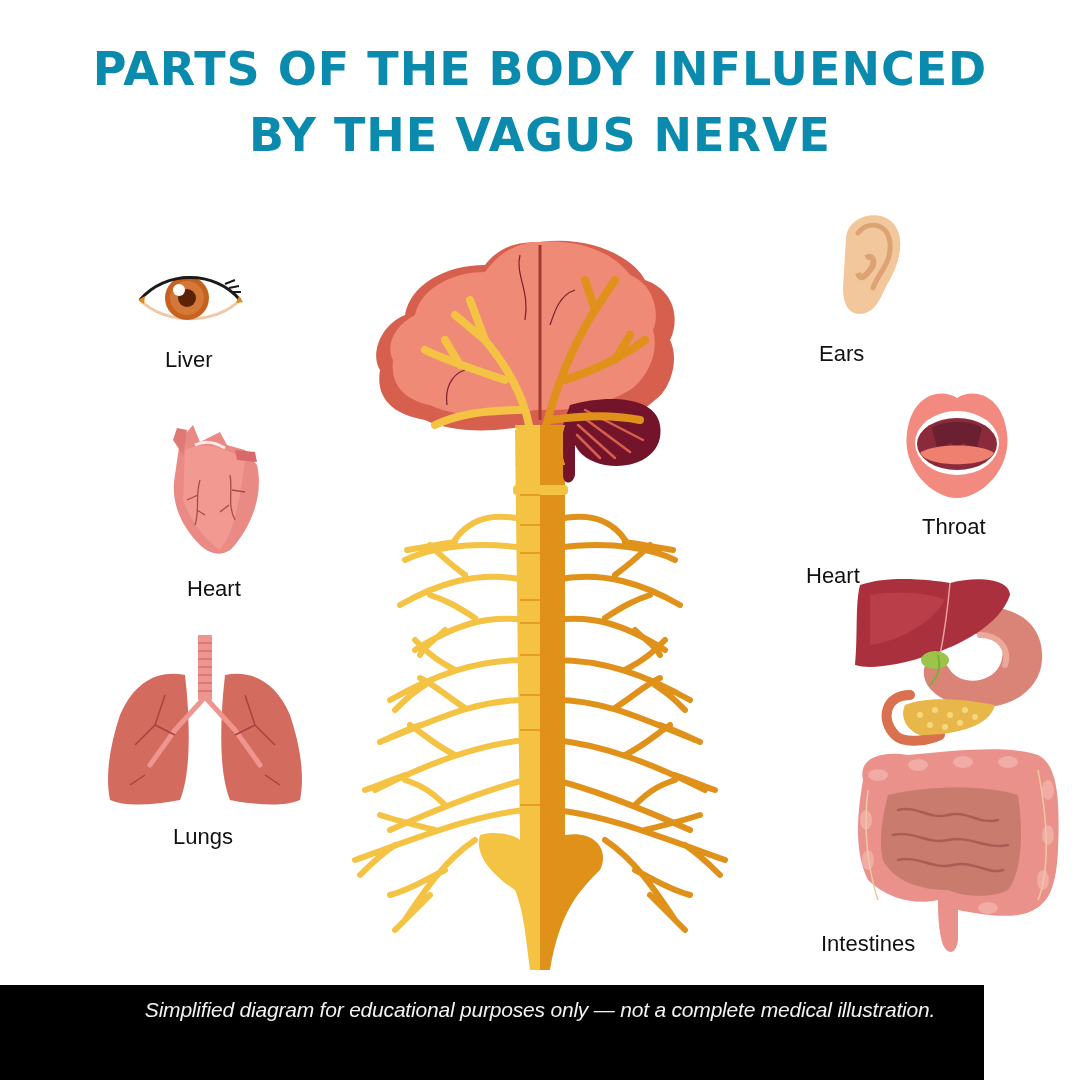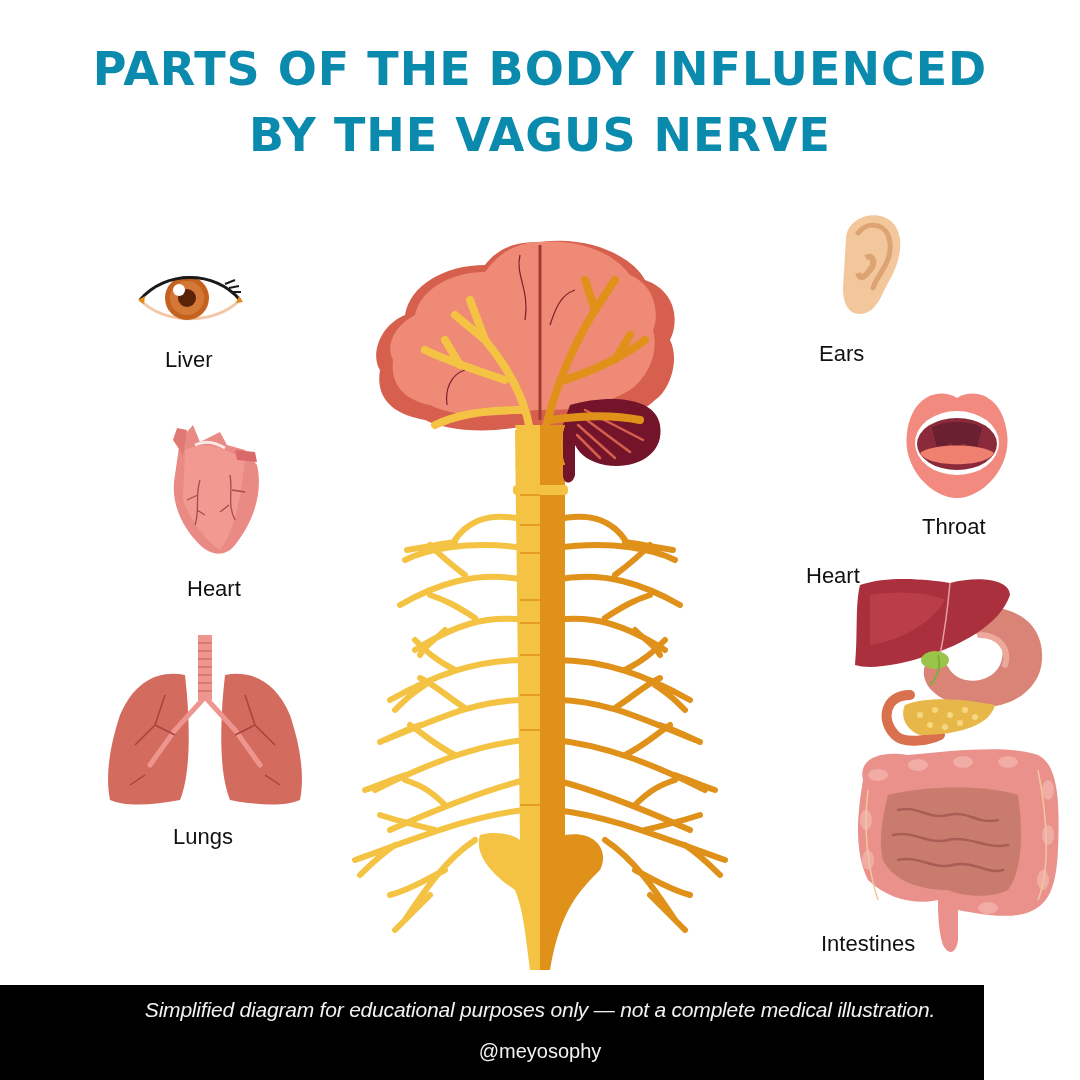--- a/index.html
+++ b/index.html
@@ -231,14 +231,13 @@
     <ellipse cx="30" cy="120" rx="6" ry="10"></ellipse>
       <ellipse cx="150" cy="168" rx="10" ry="6"></ellipse>
   </g>
   <path d="M30 50 C25 90 30 130 40 160" stroke="#f0c8a0" stroke-width="1.5" fill="none"></path>
   <path d="M200 30 C210 80 212 130 200 160" stroke="#f0c8a0" stroke-width="1.5" fill="none"></path>
 </svg>
 <div class="label" style="left:821px; top:931px;">Intestines</div>
 
 <div class="footer">
   <div class="disclaimer">Simplified diagram for educational purposes only — not a complete medical illustration.</div>
-  <div class="handle">@meyosophy</div>
 </div>
 
 </body></html>

